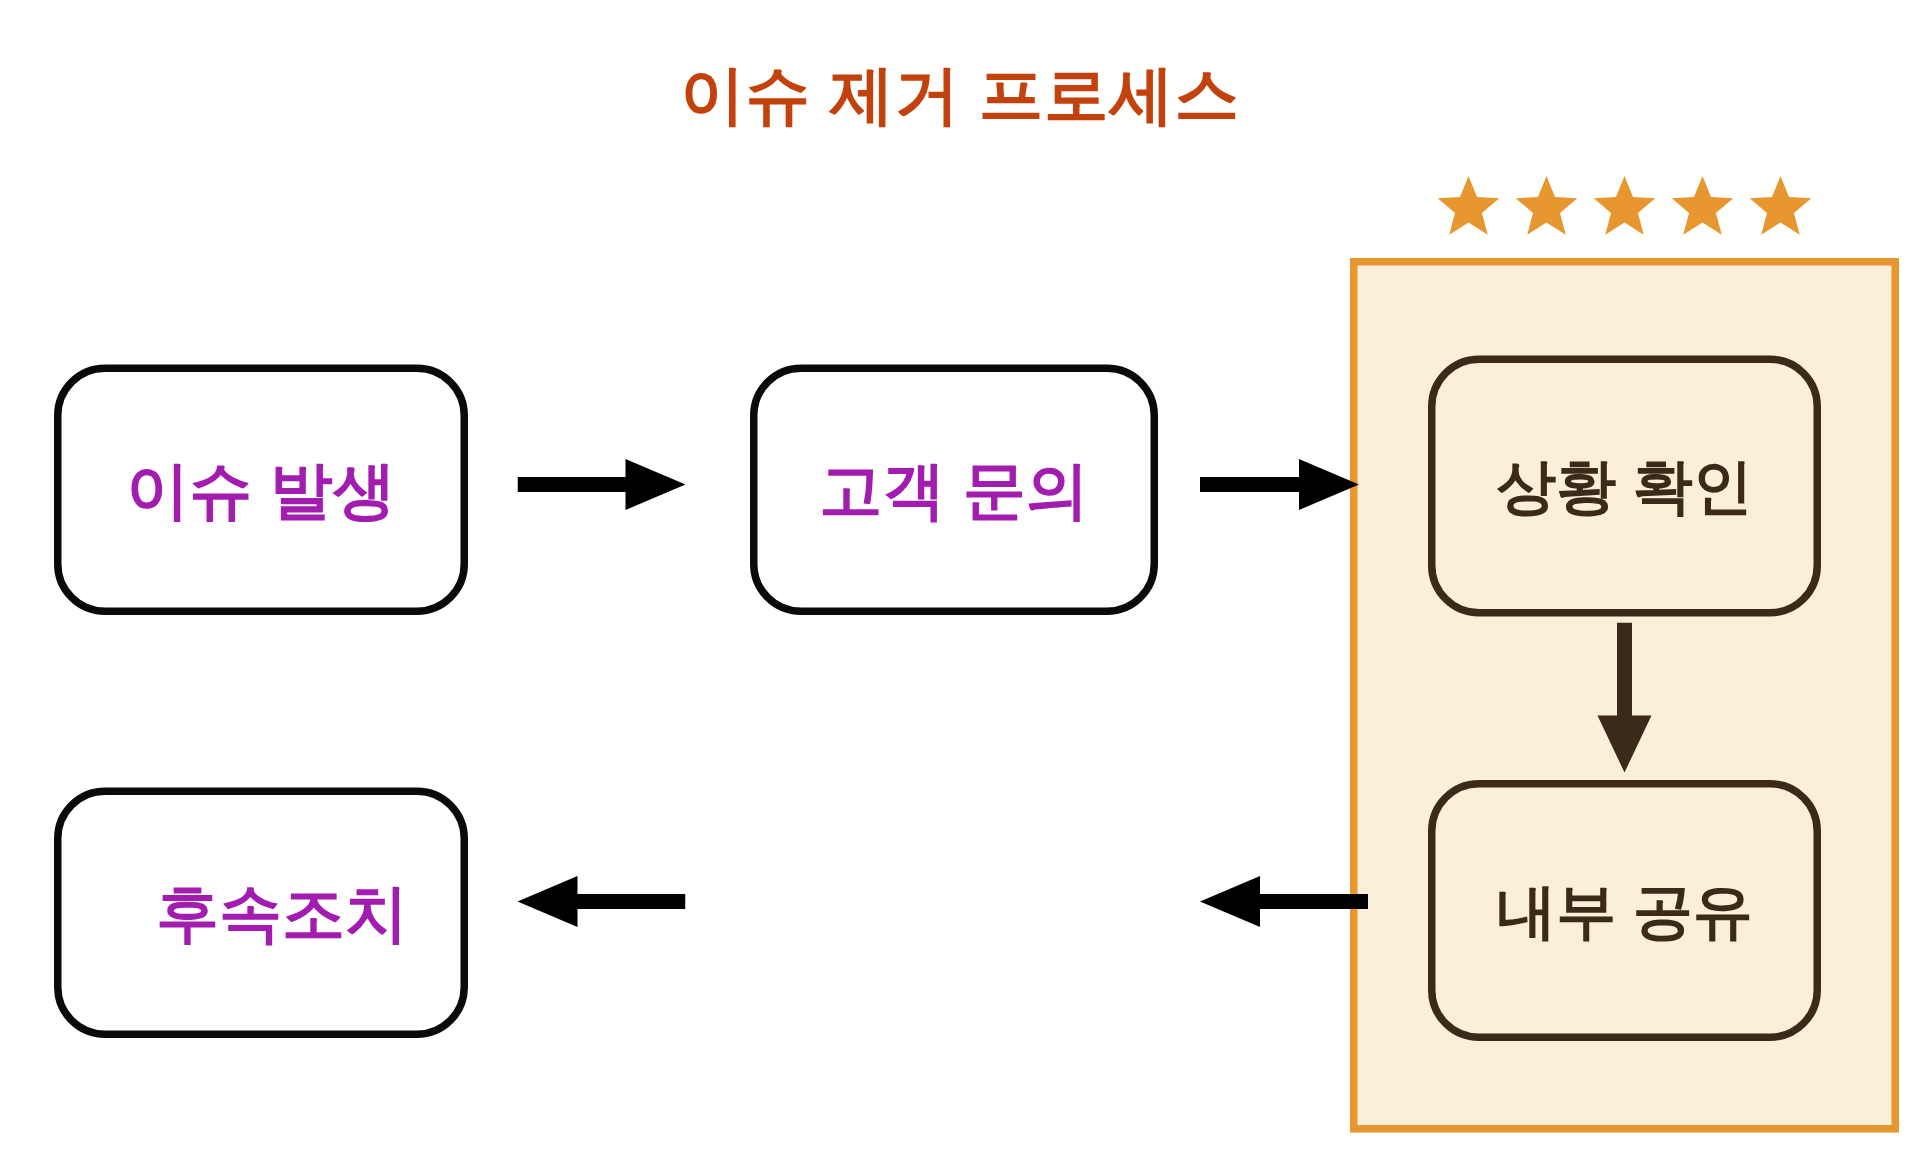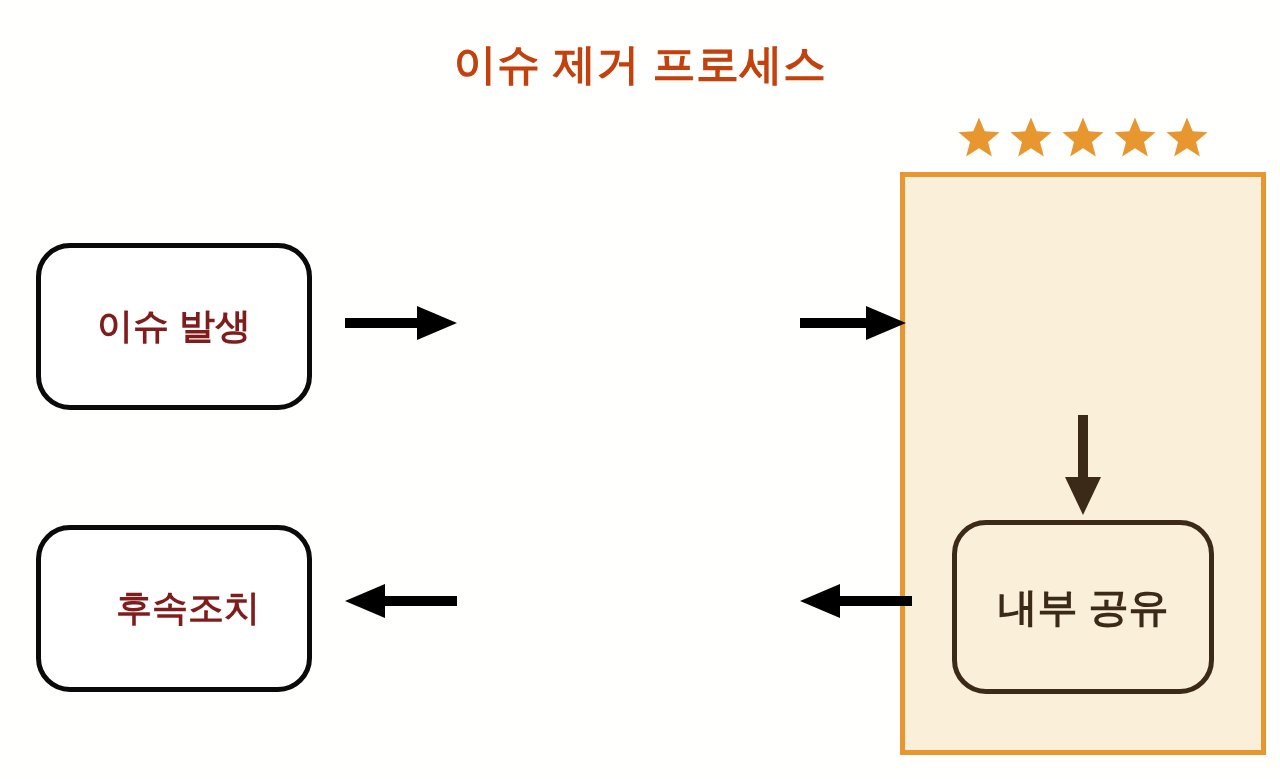--- a/index.html
+++ b/index.html
@@ -65,22 +65,22 @@
     align-items: center;
     justify-content: center;
     border-radius: 34px;
     text-align: center;
     white-space: nowrap;
   }
 
   .node.plain {
     background: #ffffff;
     border: 5px solid #0a0a0a;
-    color: #7f1d1d;
-    font-size: 36px;
+    color: #a21caf;
+    font-size: 42px;
     font-weight: bold;
   }
 
   .node.highlighted {
     background: #faefd8;
     border: 5px solid #3c2a19;
     color: #3c2a19;
     font-size: 40px;
     font-weight: bold;
   }
@@ -124,21 +124,23 @@
     </svg>
     <svg class="star" width="44" height="44" viewBox="0 0 24 24">
       <polygon points="12,1.3 15.1,8.9 23.2,9.4 16.9,14.7 19,22.6 12,18.2 5,22.6 7.1,14.7 0.8,9.4 8.9,8.9" fill="#e8962f"></polygon>
     </svg>
   </div>
 
   <div class="highlight-panel"></div>
 
   <div class="node plain" id="node-issue">이슈 발생</div>
 
+  <div class="node plain" id="node-inquiry">고객 문의</div>
 
+  <div class="node highlighted" id="node-status">상황 확인</div>
 
   <div class="node highlighted" id="node-share">내부 공유</div>
 
 
   <div class="node plain" id="node-followup">후속조치</div>
 
   <svg class="arrow" id="arrow-issue-inquiry" width="112" height="46" viewBox="0 0 112 46">
     <rect x="0" y="18" width="82" height="10" fill="#000000"></rect>
     <polygon points="72,6 112,23 72,40" fill="#000000"></polygon>
   </svg>

